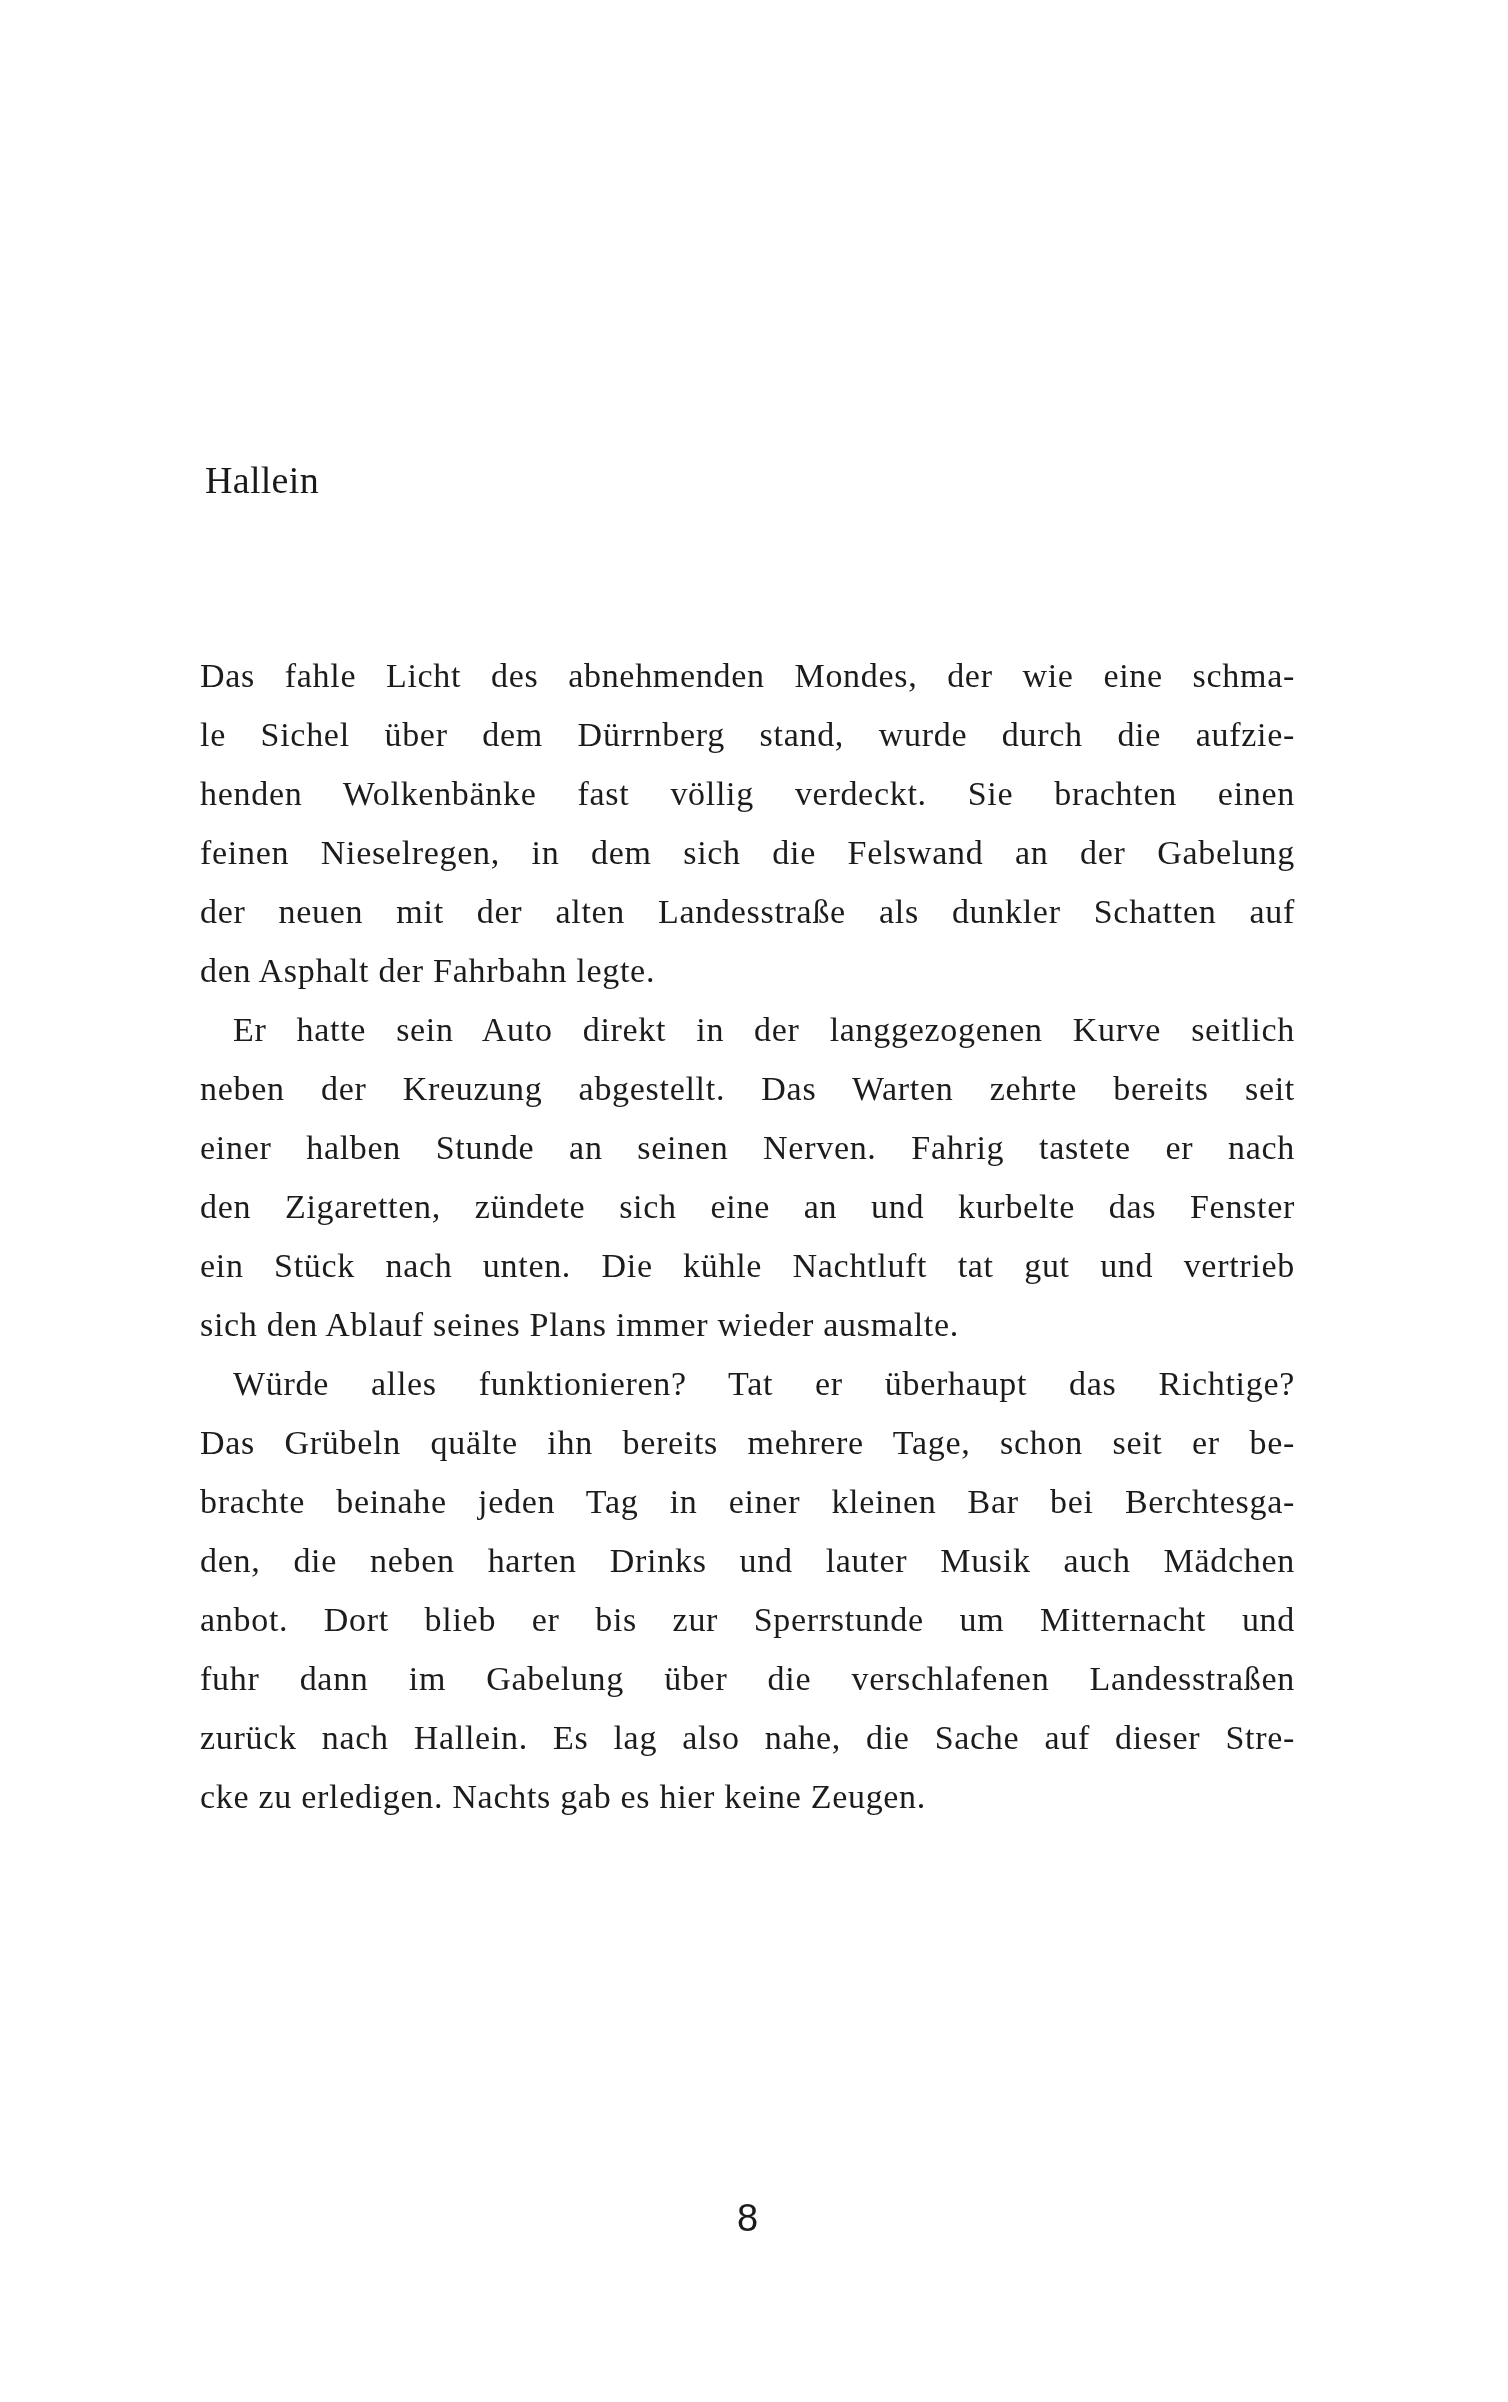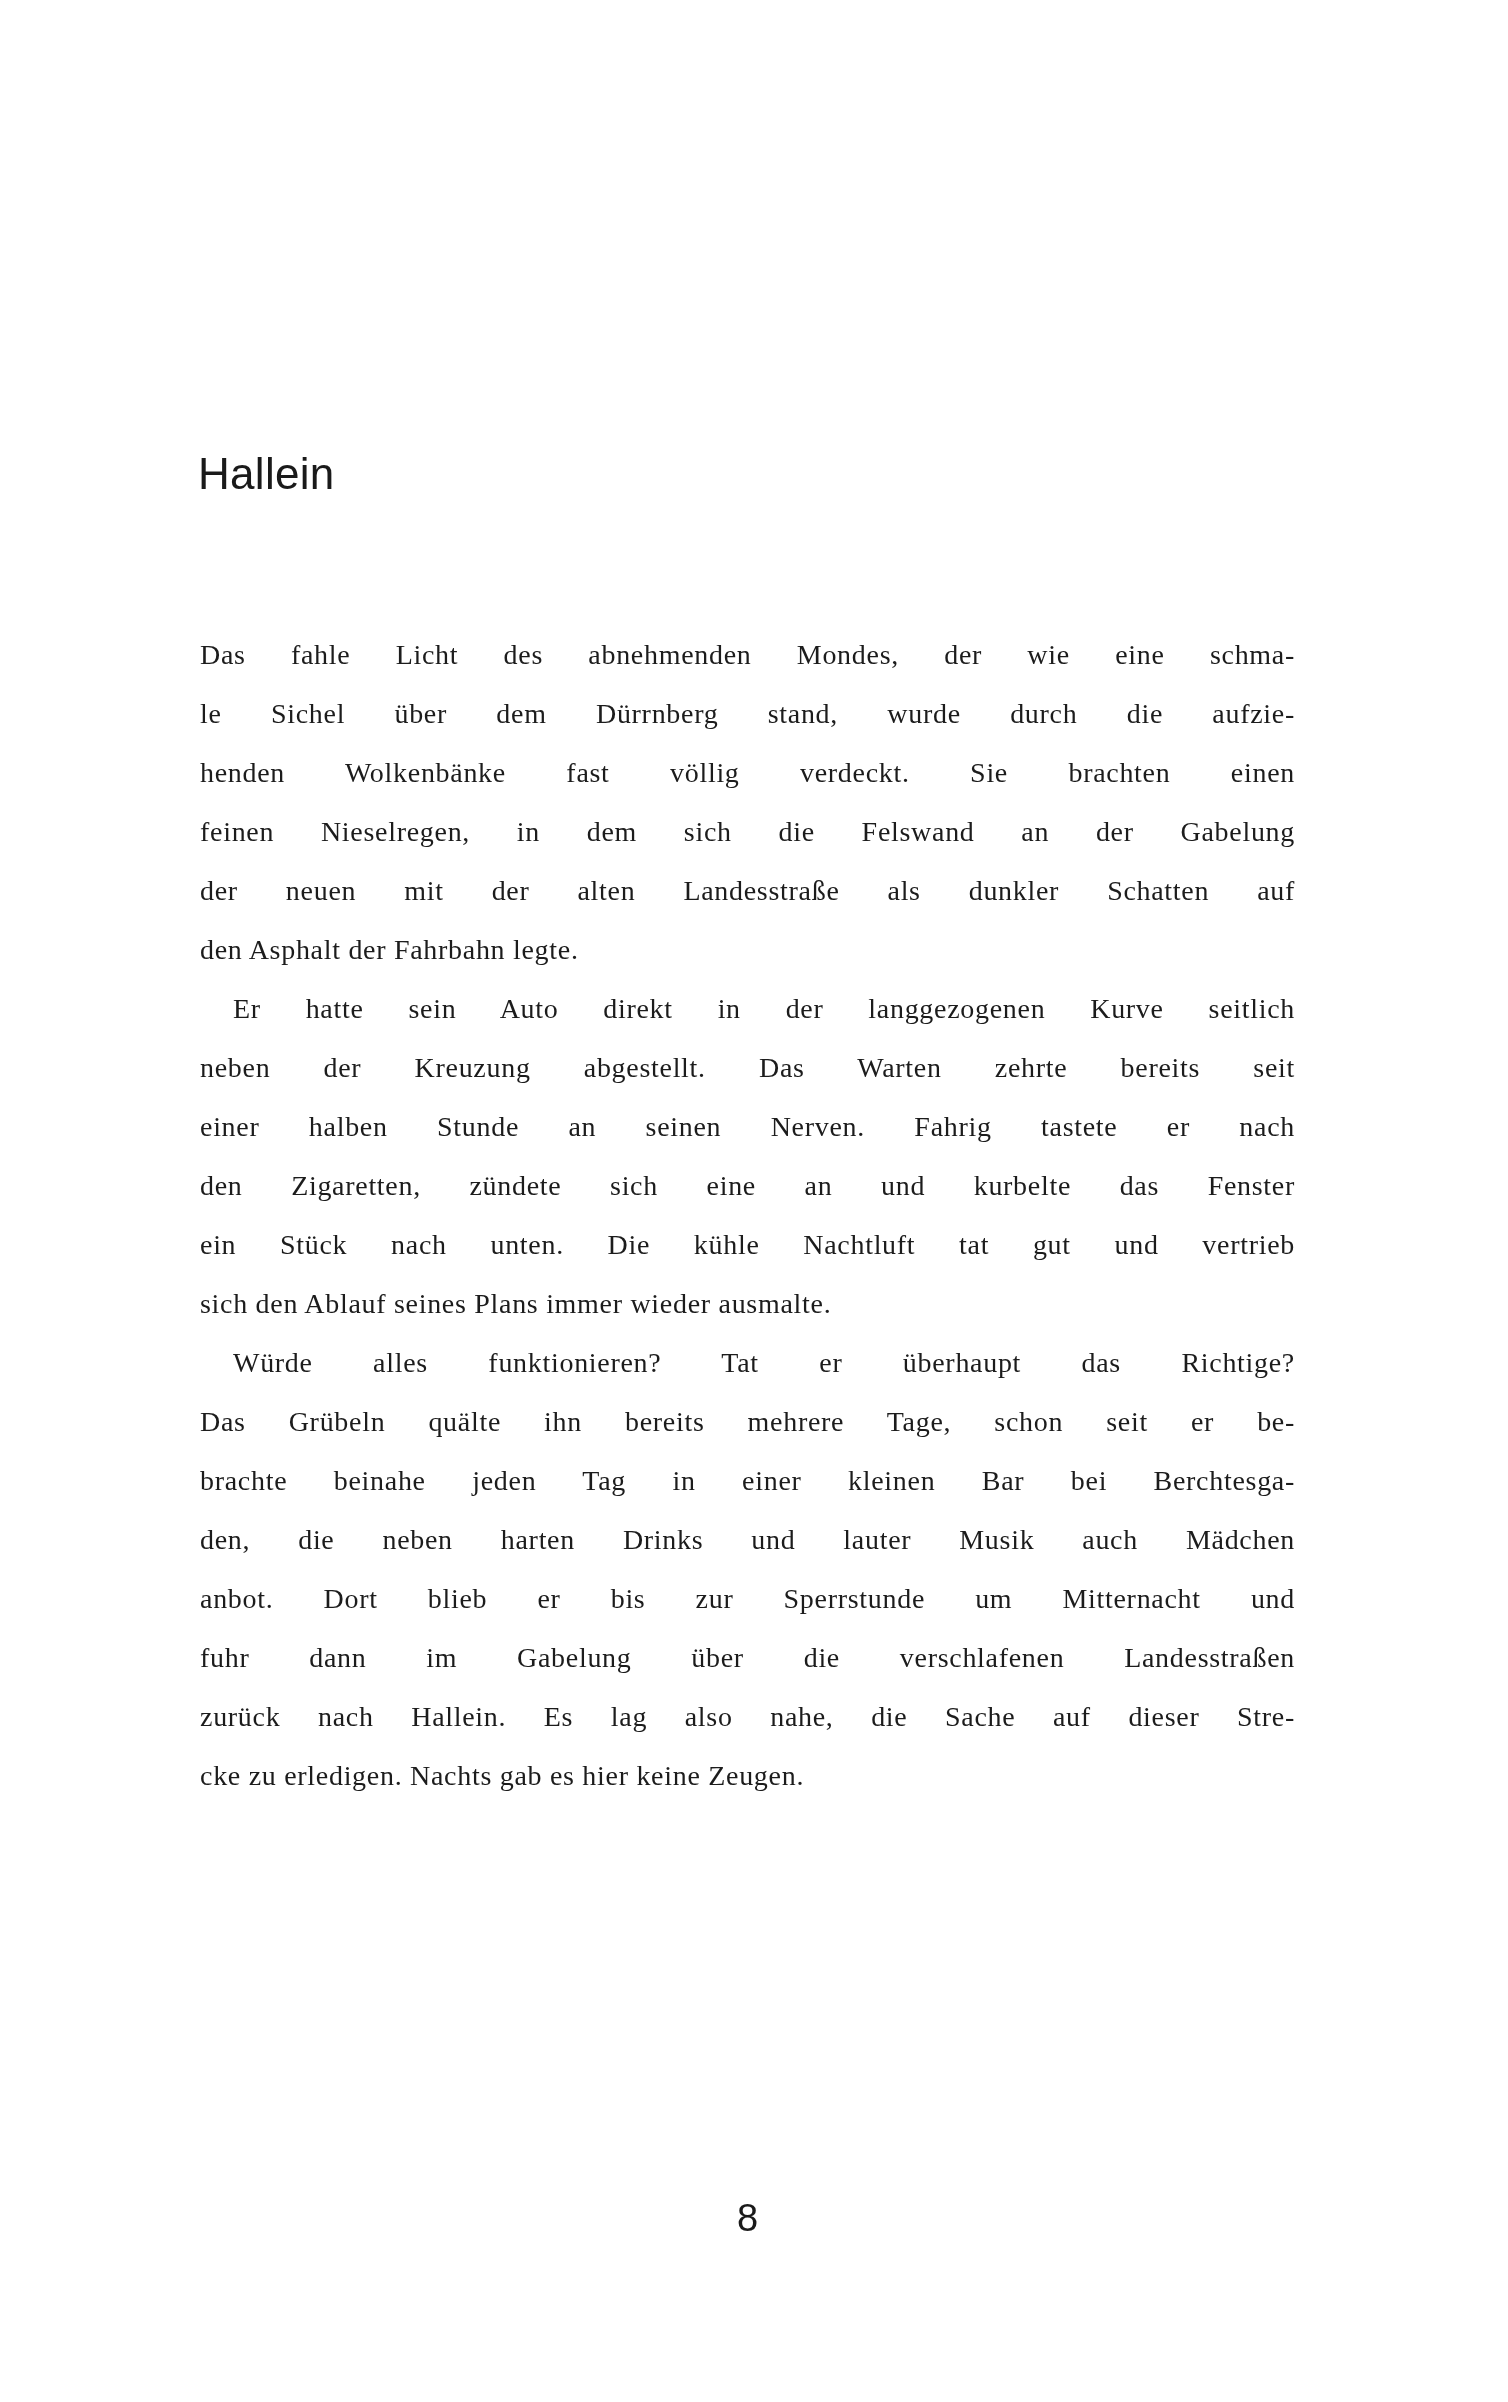--- a/index.html
+++ b/index.html
@@ -13,34 +13,34 @@
       position: relative;
       overflow: hidden;
       color: #1c1c1c;
     }
     .chapter-title {
       position: absolute;
       left: 198px;
       top: 445px;
       height: 57px;
       line-height: 57px;
-      font-family: Liberation Sans, sans-serif;
-      font-size: 44px;
+      font-family: Liberation Serif, serif;
+      font-size: 38px;
       font-weight: normal;
       color: #1a1a1a;
-      margin: 0;
+      margin: 7px;
       letter-spacing: 0.3px;
     }
     .body-text {
       position: absolute;
       left: 200px;
-      top: 625px;
+      top: 646px;
       width: 1095px;
       font-family: "Liberation Serif", serif;
-      font-size: 28px;
+      font-size: 34px;
       letter-spacing: 0.7px;
       color: #1c1c1c;
     }
     .paragraph {
       margin: 0;
     }
     .line {
       display: block;
       height: 59px;
       line-height: 59px;

